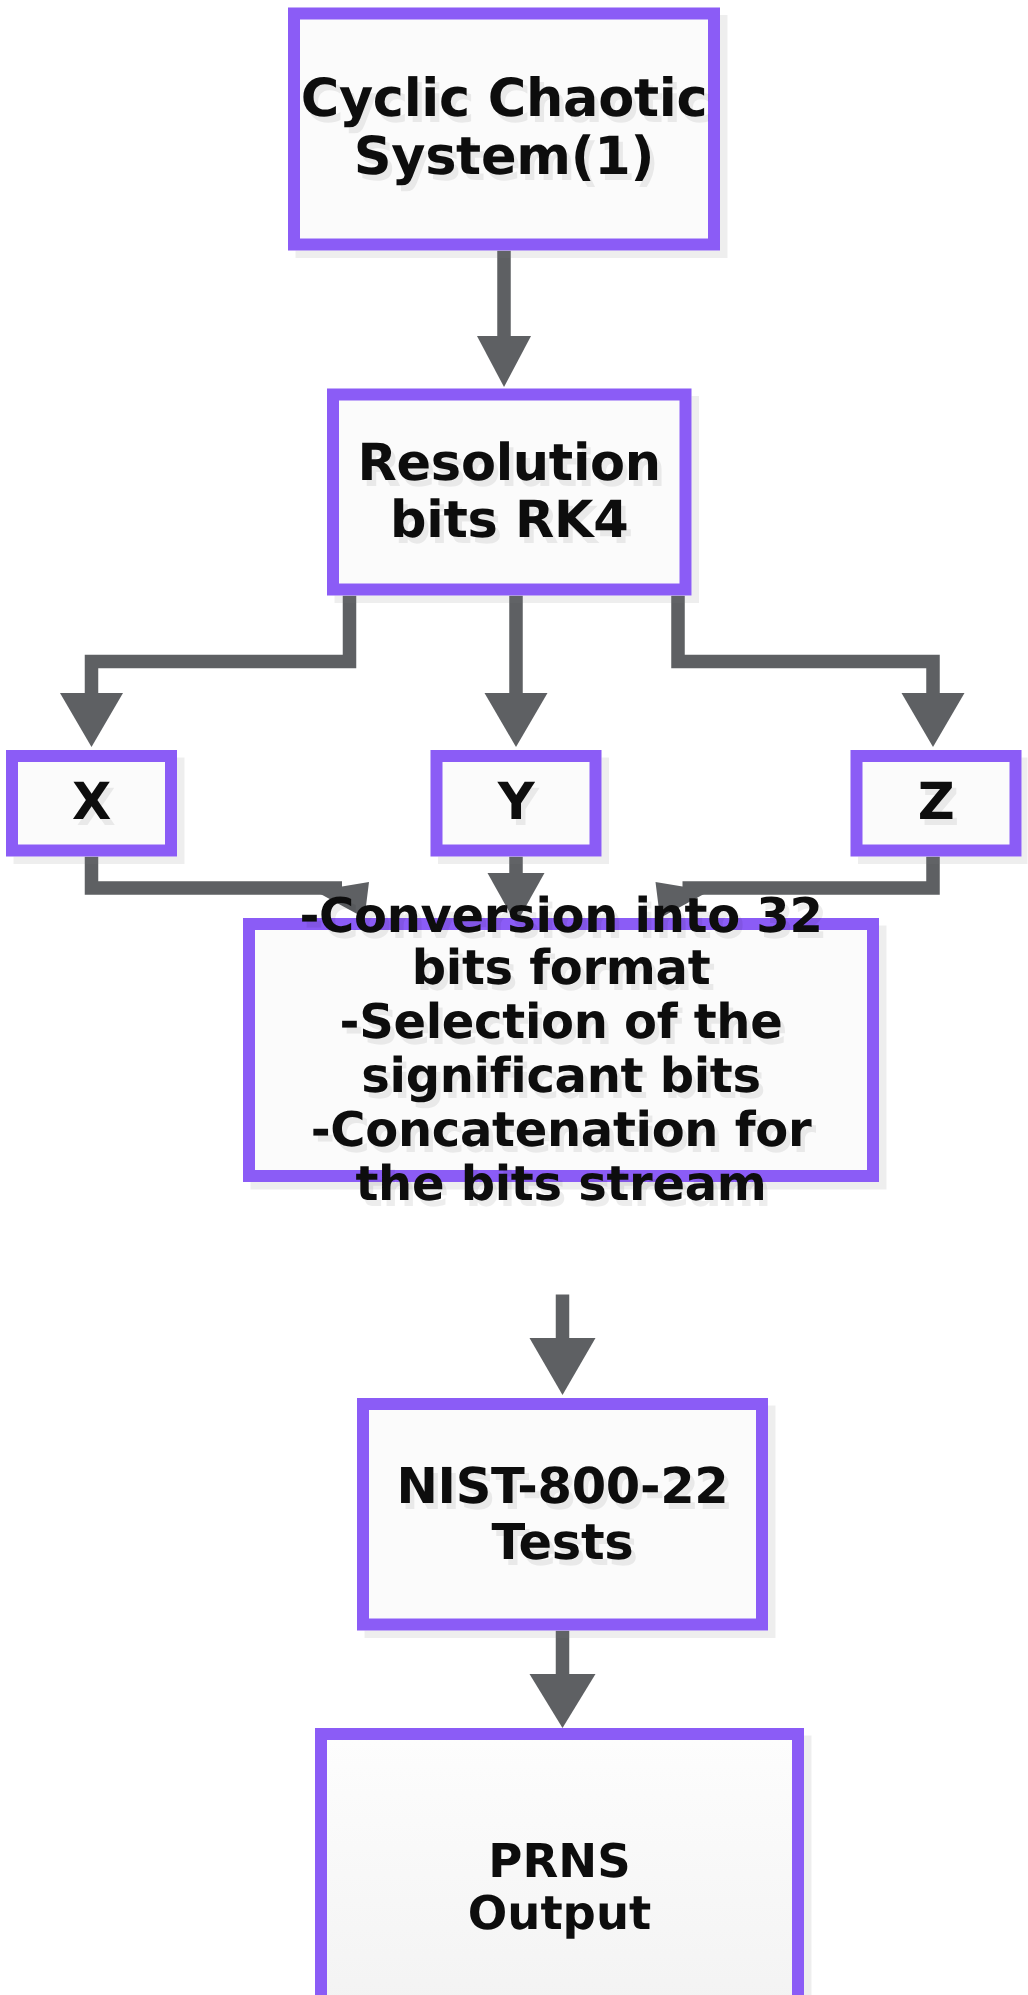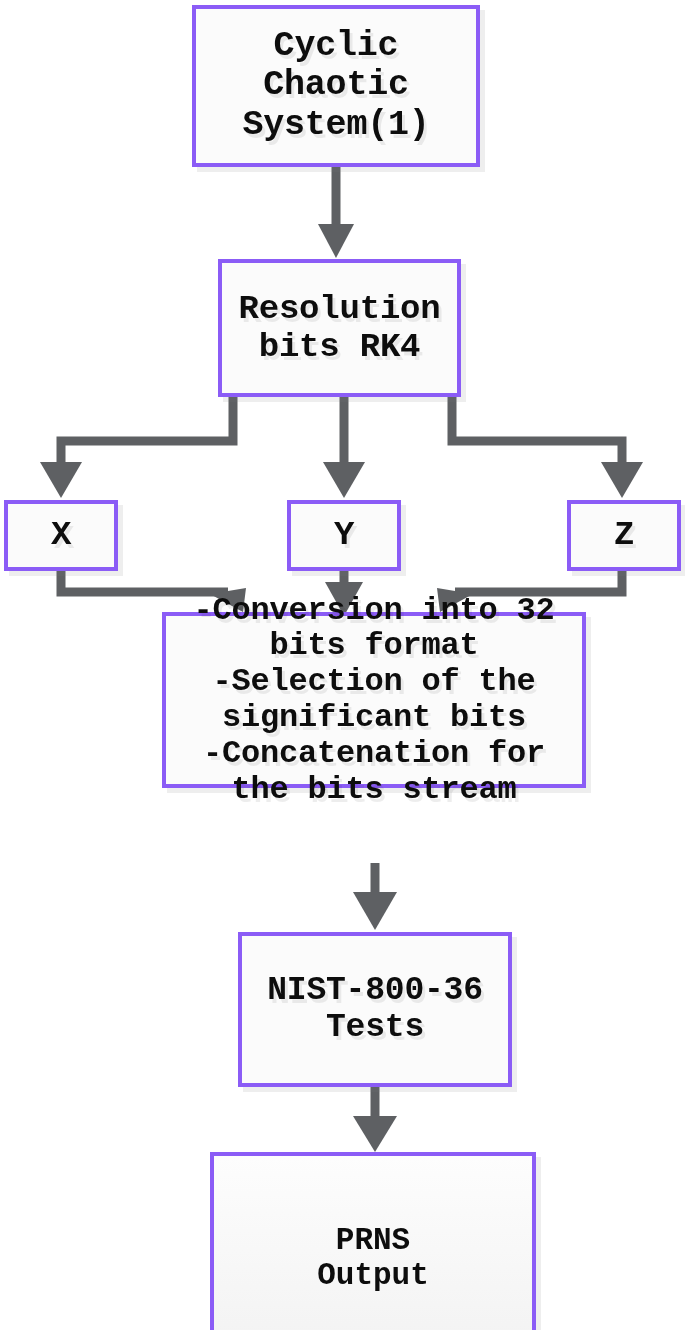--- a/index.html
+++ b/index.html
@@ -22,27 +22,26 @@
     position: absolute;
     top: 0;
     left: 0;
     width: 685px;
     height: 1330px;
     display: block;
   }
   .node-box {
     position: absolute;
     box-sizing: border-box;
-    border: 4px solid #8b5cf6;
+    border: 8px solid #8b5cf6;
     background: #fbfbfb;
     box-shadow: 5px 5px 0 0 rgba(120,120,120,0.13);
     display: flex;
     align-items: center;
     overflow: visible;
-    font-family: Liberation Mono, monospace;
   }
   .node-box.gradient-fill {
     background: linear-gradient(to bottom, #fdfdfd 0%, #f2f2f2 100%);
   }
   .node-label {
     text-align: center;
     color: #0d0d0d;
     font-weight: bold;
     line-height: 1.12;
     white-space: pre-line;
@@ -143,21 +142,21 @@
   <div class="node-box" style="left:162px; top:612px; width:424px; height:176px;">
     <div class="node-label lbl-sm">-Conversion into 32
 bits format
 -Selection of the
 significant bits
 -Concatenation for
 the bits stream</div>
   </div>
 
   <div class="node-box" style="left:238px; top:932px; width:274px; height:155px;">
-    <div class="node-label lbl-md">NIST-800-36
+    <div class="node-label lbl-md">NIST-800-22
 Tests</div>
   </div>
 
   <div class="node-box gradient-fill" style="left:210px; top:1152px; width:326px; height:213px;">
     <div class="node-label lbl-plain no-shadow">PRNS
 Output</div>
   </div>
 
 </div>
 

